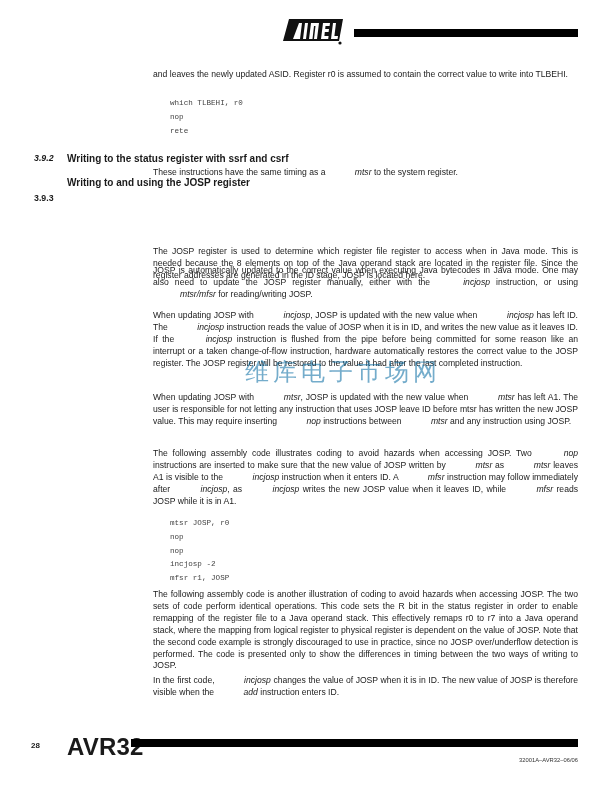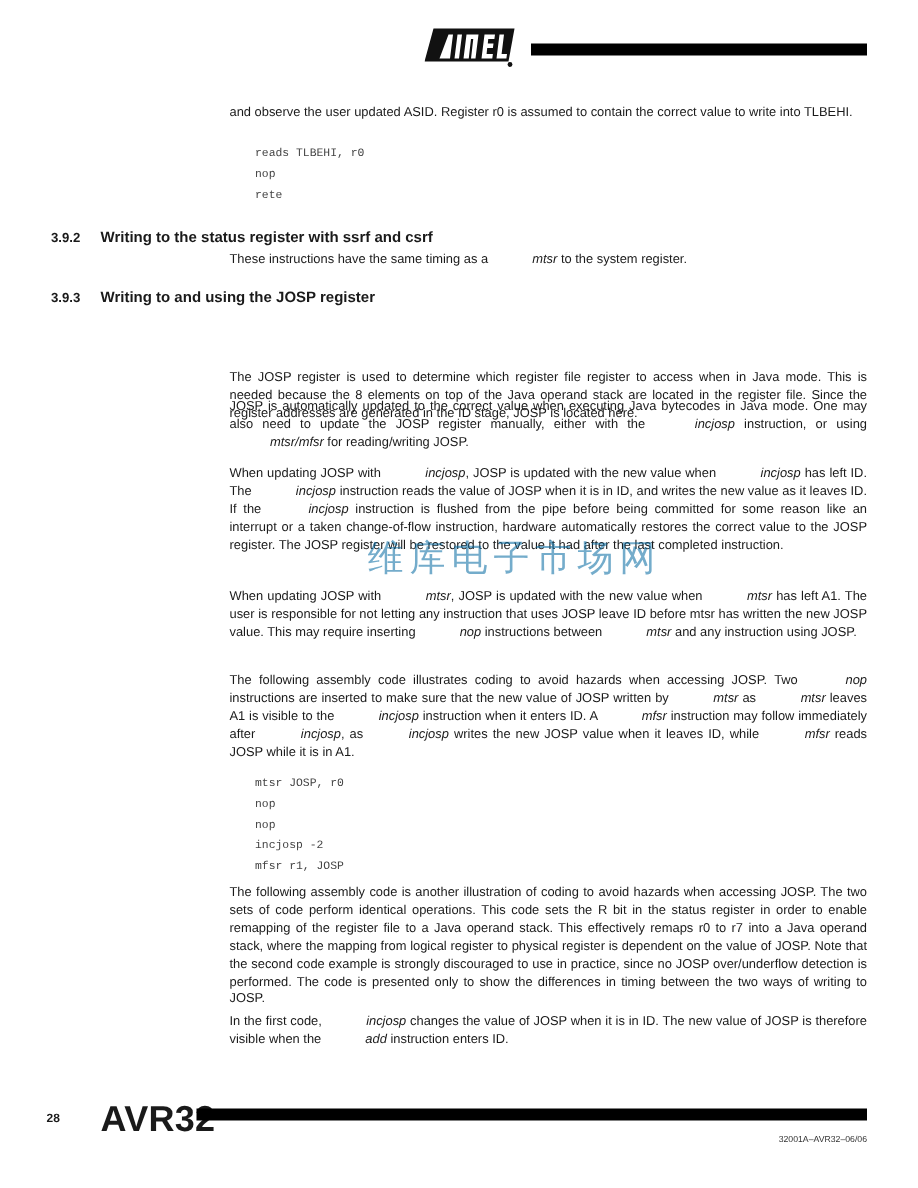--- a/index.html
+++ b/index.html
@@ -35,33 +35,33 @@
     <polygon points="10,24 16,8 19,8 17,24"></polygon>
     <polygon points="20,24 22,8 25,8 23,24"></polygon>
     <polygon points="26,24 28,8 36,8 34,24 31,24 32.5,11 31,11 29.5,24"></polygon>
     <polygon points="38,24 40,8 47,8 46.6,11 42.5,11 42.2,14 46,14 45.6,17 41.8,17 41.4,21 45.6,21 45.2,24"></polygon>
     <polygon points="48,24 50,8 53,8 51.4,21 55,21 54.6,24"></polygon>
   </g>
   <circle cx="57" cy="28" r="1.6" fill="#111"></circle>
 </svg>
 <div class="header-rule"></div>
 
-<p class="block body-text" style="top:69px;">and observe the user updated ASID. Register r0 is assumed to contain the correct value to write into TLBEHI.</p>
+<p class="block body-text" style="top:69px;">and leaves the newly updated ASID. Register r0 is assumed to contain the correct value to write into TLBEHI.</p>
 <div class="code" style="top:97px;">
-  <div>reads TLBEHI, r0</div>
+  <div>which TLBEHI, r0</div>
   <div>nop</div>
   <div>rete</div>
 </div>
 
-<div class="sec-num" style="top:153px;">3.9.2</div>
+<div class="sec-num" style="top:153px;font-style:italic;">3.9.2</div>
 <div class="sec-title" style="top:153px;">Writing to the status register with ssrf and csrf</div>
 <p class="block body-text" style="top:167px;"><span>These instructions have the same timing as a </span><i>mtsr</i><span> to the system register.</span></p>
 
 <div class="sec-num" style="top:193px;">3.9.3</div>
-<div class="sec-title" style="top:193px;">Writing to and using the JOSP register</div>
+<div class="sec-title" style="top:177px;">Writing to and using the JOSP register</div>
 
 <p class="block body-text" style="top:206px;margin-top:40px;">The JOSP register is used to determine which register file register to access when in Java mode. This is needed because the 8 elements on top of the Java operand stack are located in the register file. Since the register addresses are generated in the ID stage, JOSP is located here.</p>
 
 <p class="block body-text" style="top:265px;"><span>JOSP is automatically updated to the correct value when executing Java bytecodes in Java mode. One may also need to update the JOSP register manually, either with the </span><i>incjosp</i><span> instruction, or using </span><i>mtsr/mfsr</i><span> for reading/writing JOSP.</span></p>
 
 <p class="block body-text" style="top:310px;"><span>When updating JOSP with </span><i>incjosp</i><span>, JOSP is updated with the new value when </span><i>incjosp</i><span> has left ID. The </span><i>incjosp</i><span> instruction reads the value of JOSP when it is in ID, and writes the new value as it leaves ID. If the </span><i>incjosp</i><span> instruction is flushed from the pipe before being committed for some reason like an interrupt or a taken change-of-flow instruction, hardware automatically restores the correct value to the JOSP register. The JOSP register will be restored to the value it had after the last completed instruction.</span></p>
 
 <div class="watermark">维库电子市场网</div>
 
 <p class="block body-text" style="top:392px;"><span>When updating JOSP with </span><i>mtsr</i><span>,  JOSP is updated with the new value when </span><i>mtsr</i><span> has left A1. The user is responsible for not letting any instruction that uses JOSP leave ID before mtsr has written the new JOSP value. This may require inserting </span><i>nop</i><span> instructions between </span><i>mtsr</i><span> and any instruction using JOSP.</span></p>

